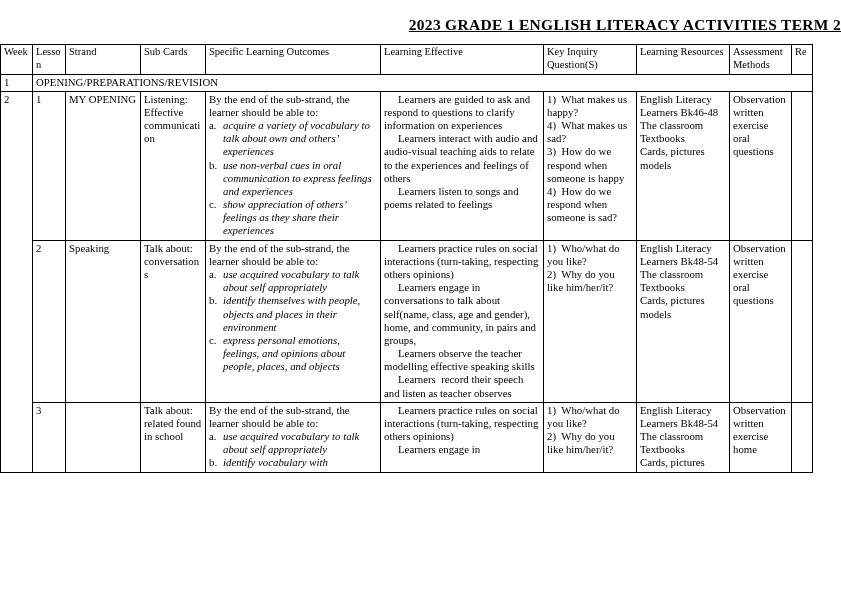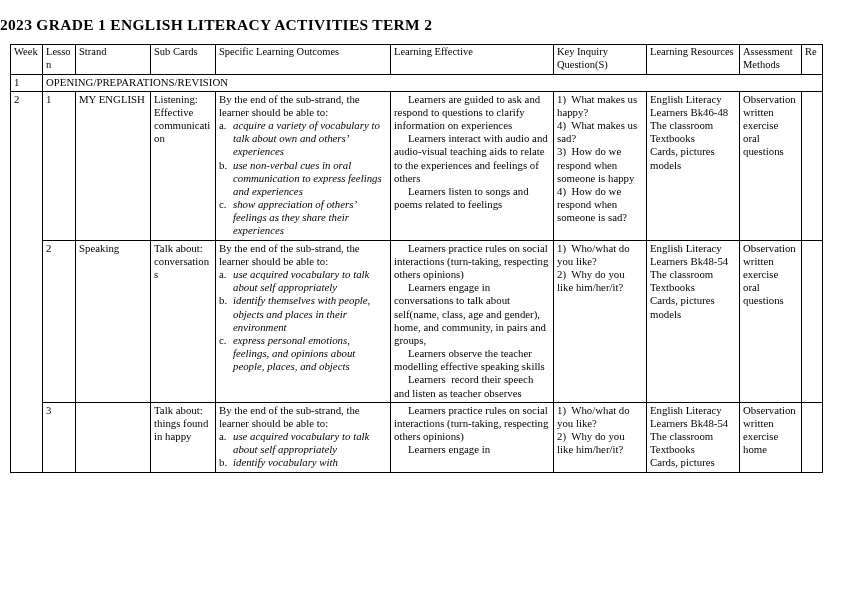--- a/index.html
+++ b/index.html
@@ -3,26 +3,26 @@
 <meta charset="utf-8">
 <style>
   * { box-sizing: border-box; }
   html, body { margin: 0; padding: 0; }
   body {
     width: 841px; height: 595px; overflow: hidden;
     background: #ffffff; color: #000;
     font-family: "Liberation Serif", "DejaVu Serif", serif;
   }
   .page-title {
-    font-size: 15.5px; font-weight: bold; 
-    text-align: left; margin: 16px 0 10px 0; letter-spacing: .3px;
+    font-size: 15.5px; font-weight: bold; text-decoration: underline;
+    text-align: right; margin: 16px 0 10px 0; letter-spacing: .3px;
   }
   table.scheme {
     border-collapse: collapse; table-layout: fixed;
-    margin-left: 10px; width: 812px;
+    width: 812px;
   }
   .scheme td, .scheme th {
     border: 1px solid #000; vertical-align: top; text-align: left;
     padding: 1px 3px 2px 3px; font-weight: normal;
     font-size: 10.8px; line-height: 1.22; overflow-wrap: break-word;
   }
   .scheme th { font-size: 10.5px; overflow-wrap: anywhere; }
   p { margin: 0; }
   .exp { text-indent: 14px; white-space: pre-wrap; }
   .inq { white-space: pre-wrap; }
@@ -66,21 +66,21 @@
   </tr>
 
   <tr>
     <td>1</td>
     <td colspan="9" class="opening-cell">OPENING/PREPARATIONS/REVISION</td>
   </tr>
 
   <tr>
     <td rowspan="3">2</td>
     <td>1</td>
-    <td class="strand-bold">MY ENGLISH</td>
+    <td class="strand-bold">MY OPENING</td>
     <td>Listening: Effective communication</td>
     <td>
       <p>By the end of the sub-strand, the learner should be able to:</p>
       <div class="li">
         <span class="ltr">a.</span>
         <span class="txt">acquire a variety of vocabulary to talk about own and others’ experiences</span>
       </div>
       <div class="li">
         <span class="ltr">b.</span>
         <span class="txt">use non-verbal cues in oral communication to express feelings and experiences</span>
@@ -156,21 +156,21 @@
       <p>Observation</p>
       <p>written exercise</p>
       <p>oral questions</p>
     </td>
     <td></td>
   </tr>
 
   <tr>
     <td>3</td>
     <td class="strand-bold"></td>
-    <td>Talk about: things found in happy</td>
+    <td>Talk about: related found in school</td>
     <td>
       <p>By the end of the sub-strand, the learner should be able to:</p>
       <div class="li">
         <span class="ltr">a.</span>
         <span class="txt">use acquired vocabulary to talk about self appropriately</span>
       </div>
       <div class="li">
         <span class="ltr">b.</span>
         <span class="txt">identify vocabulary with</span>
       </div>

